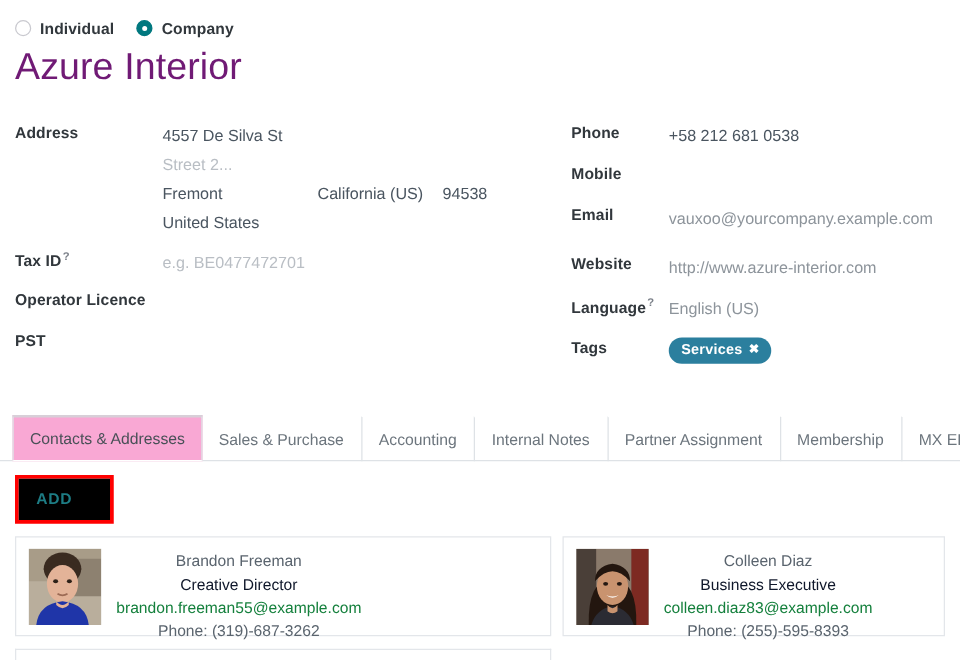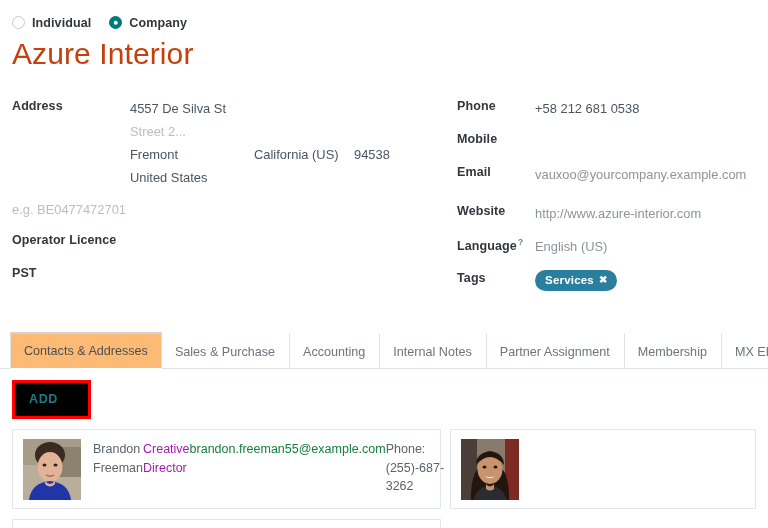--- a/index.html
+++ b/index.html
@@ -64,21 +64,21 @@
     font-size: 12.5px;
     font-weight: 700;
     color: #31373c;
     letter-spacing: .1px;
   }
 
   
   .rec-title {
     font-size: 30px;
     font-weight: 400;
-    color: #c2410c;
+    color: #701a75;
     padding: 2px 0 0 12px;
     line-height: 40px;
     letter-spacing: .1px;
   }
 
   
   .form-wrap {
     display: flex;
     padding: 22px 0 0 0;
     gap: 12px;
@@ -170,21 +170,21 @@
     border-bottom: none;
     cursor: pointer;
     white-space: nowrap;
     line-height: 18px;
     position: relative;
     top: 1px;
   }
   .tab + .tab { border-left: 1px solid #dee2e6; }
   .tab.active {
     color: #495057;
-    background: #fdba74;
+    background: #f9a8d4;
     border: 1px solid #dee2e6;
     border-bottom: 1px solid #fff;
     border-top: 2px solid #d8cfd8;
     padding-top: 8px;
   }
   .tab.active + .tab { border-left: none; }
 
   
   .add-zone {
     position: absolute;
@@ -239,26 +239,27 @@
     width: 58px; height: 61px;
     flex: none;
     overflow: hidden;
     background: #cfcac3;
     position: relative;
   }
   .avatar svg { display: block; width: 58px; height: 61px; }
 
   .cinfo {
     display: flex;
-    flex-direction: row;
+    flex-direction: column;
     justify-content: flex-start;
     padding-top: 1px;
+    align-items: center;
   }
   .cname  { font-size: 12.5px; color: #5a646e; line-height: 18.5px; }
-  .crole  { font-size: 12.5px; color: #a21caf; line-height: 18.5px; }
+  .crole  { font-size: 12.5px; color: #0f172a; line-height: 18.5px; }
   .cmail  { font-size: 12.5px; color: #15803d; line-height: 18.5px; }
   .cphone { font-size: 12.5px; color: #5a646e; line-height: 18.5px; }
 
   
   .card-partial {
     position: absolute;
     left: 12px;
     top: 519px;
     width: 429px;
     height: 12px;
@@ -297,20 +298,23 @@
           <div class="addr-line">
             <div class="fvalue addr-city">Fremont</div>
             <div class="fvalue addr-state">California (US)</div>
             <div class="fvalue addr-zip">94538</div>
           </div>
           <div class="fvalue">United States</div>
         </div>
       </div>
 
       <div class="frow" style="margin-top:9px;">
+        <div class="flabel">
+          <span>Tax ID</span><span class="help-q">?</span>
+        </div>
         <div class="fvalue muted">e.g. BE0477472701</div>
       </div>
 
       <div class="frow" style="margin-top:7px;">
         <div class="flabel">Operator Licence</div>
         <div class="fvalue"></div>
       </div>
 
       <div class="frow" style="margin-top:7px;">
         <div class="flabel">PST</div>
@@ -392,40 +396,46 @@
           <ellipse cx="32.5" cy="26" rx="2" ry="1.6" fill="#2e2118"></ellipse>
           <path d="M23 36 Q27 38.5 31 36" stroke="#9c6a54" stroke-width="1.4" fill="none"></path>
           <path d="M6 61 Q8 44 27 42 Q46 44 48 61 Z" fill="#1f35a8"></path>
           <path d="M22 42 Q27 48 32 42 L32 45 Q27 50 22 45 Z" fill="#e3b398"></path>
         </svg>
       </div>
       <div class="cinfo">
         <div class="cname">Brandon Freeman</div>
         <div class="crole">Creative Director</div>
         <div class="cmail">brandon.freeman55@example.com</div>
-        <div class="cphone">Phone: (255)-687-3262</div>
+        <div class="cphone">Phone: (319)-687-3262</div>
       </div>
     </div>
 
     <div class="card right">
       <div class="avatar">
         <svg viewBox="0 0 58 61">
           <rect x="0" y="0" width="58" height="61" fill="#6a5b50"></rect>
           <rect x="0" y="0" width="16" height="61" fill="#4a3f38"></rect>
           <rect x="44" y="0" width="14" height="61" fill="#7d2a22"></rect>
           <rect x="16" y="0" width="28" height="61" fill="#8a7a6b"></rect>
           <path d="M10 61 Q9 26 29 22 Q49 26 48 61 Z" fill="#23160f"></path>
           <ellipse cx="29" cy="30" rx="12.5" ry="15" fill="#c9936f"></ellipse>
           <path d="M15 26 Q29 10 43 26 Q43 14 29 12 Q15 14 15 26 Z" fill="#23160f"></path>
           <ellipse cx="23.5" cy="28" rx="2" ry="1.5" fill="#241812"></ellipse>
           <ellipse cx="34.5" cy="28" rx="2" ry="1.5" fill="#241812"></ellipse>
           <path d="M24 37 Q29 41.5 34 37 Q29 39.5 24 37 Z" fill="#ffffff"></path>
           <path d="M12 61 Q16 48 29 46 Q42 48 46 61 Z" fill="#2b2b33"></path>
           <path d="M25 45 Q29 50 33 45 L33 50 Q29 53 25 50 Z" fill="#c9936f"></path>
         </svg>
       </div>
+      <div class="cinfo">
+        <div class="cname">Colleen Diaz</div>
+        <div class="crole">Business Executive</div>
+        <div class="cmail">colleen.diaz83@example.com</div>
+        <div class="cphone">Phone: (255)-595-8393</div>
+      </div>
     </div>
 
   </div>
 
   <div class="card-partial"></div>
 
 </div>
 
 </body></html>

